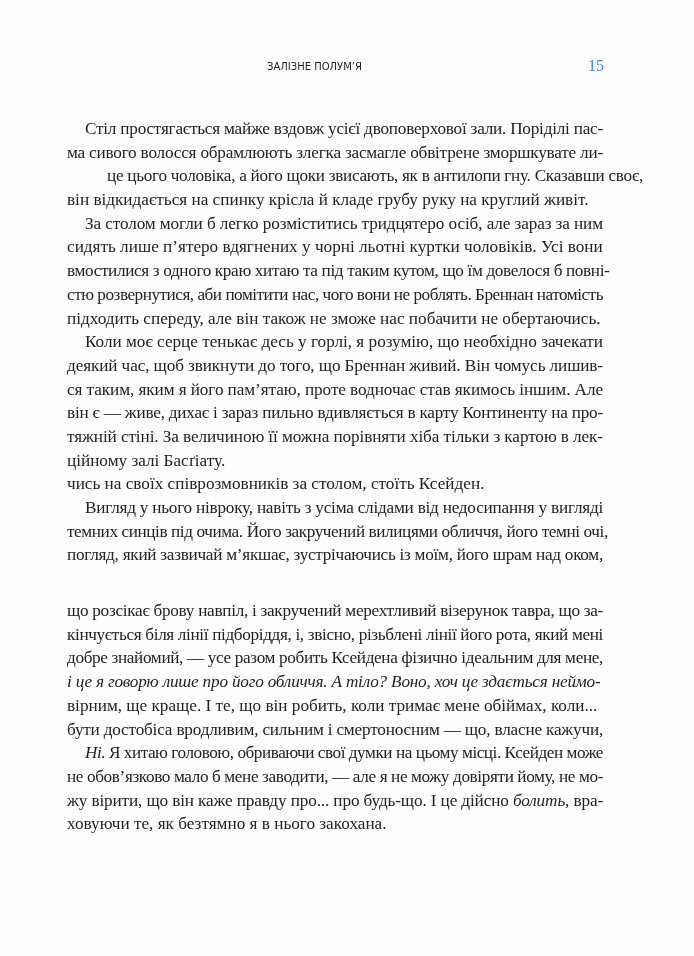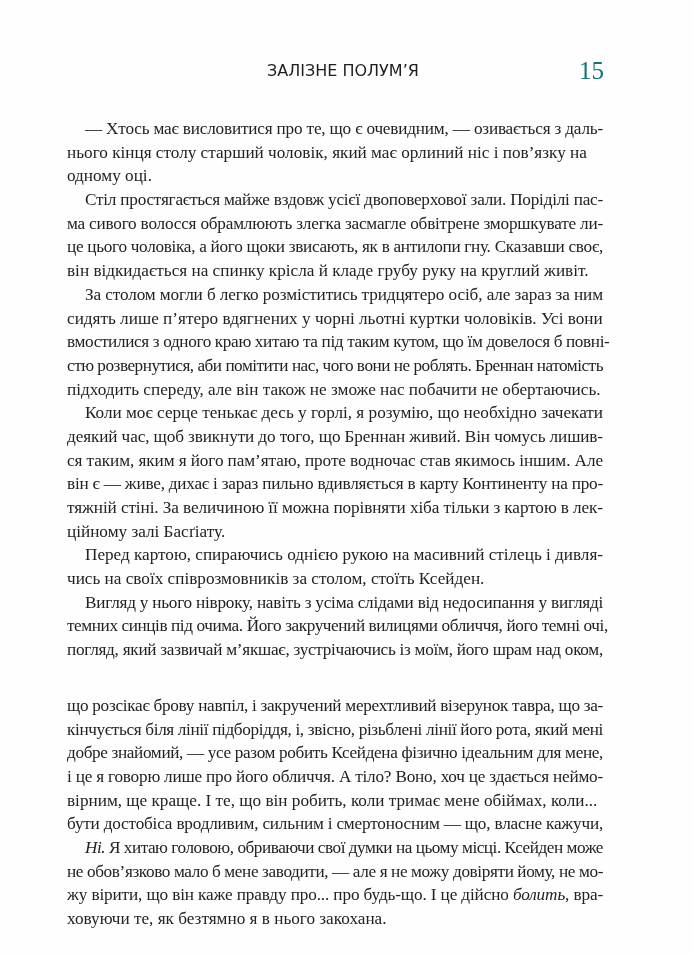--- a/index.html
+++ b/index.html
@@ -1,25 +1,25 @@
 <!DOCTYPE html>
 <html><head>
 <meta charset="utf-8">
 <style>
   html, body { margin: 0; padding: 0; background: #ffffff; }
   body { width: 694px; height: 956px; position: relative; overflow: hidden; }
   .page { position: absolute; left: 0; top: 0; width: 694px; height: 956px; background: #fefefe; }
   .running-head {
     position: absolute; left: 267px; top: 61px;
-    font-family: "DejaVu Sans", sans-serif; font-size: 16px; letter-spacing: 0px;
+    font-family: "DejaVu Sans", sans-serif; font-size: 10px; letter-spacing: 0px;
     color: #1e1e1e; white-space: nowrap;
   }
   .folio {
     position: absolute; left: 576px; top: 57px; width: 28px; text-align: right;
-    font-family: "Liberation Serif", serif; font-size: 25px; color: #0f766e;
+    font-family: "Liberation Serif", serif; font-size: 16px; color: #3b82f6;
   }
   .body-text {
     position: absolute; left: 67px; top: 117px; width: 536px;
     font-family: "Liberation Serif", serif; font-size: 17.2px; line-height: 23.7px;
     color: #222222;
   }
   .line { display: block; white-space: nowrap; text-align: justify; text-align-last: justify; height: 23.7px; overflow: visible; }
   .line.last { text-align-last: left; }
   .line.indent { padding-left: 18px; }
   em { font-style: italic; }
@@ -27,30 +27,25 @@
 </head>
 <body>
 
 <div class="page">
   <div class="running-head">ЗАЛІЗНЕ ПОЛУМ’Я</div>
   <div class="folio">15</div>
 
   <div class="body-text">
 
 
-    <div>
-      <span class="line indent" style="display: block; letter-spacing: -0.183134px; text-align: left; text-align-last: left;">— Хтось має висловитися про те, що є очевидним, — озивається з даль-</span>
-      <span class="line" style="display: block; text-align: left; text-align-last: left;">нього кінця столу старший чоловік, який має орлиний ніс і пов’язку на</span>
-      <span class="line last">одному оці.</span>
-    </div>
 
     <div>
       <span class="line indent" style="display: block; letter-spacing: -0.222931px; text-align: left; text-align-last: left;">Стіл простягається майже вздовж усієї двоповерхової зали. Поріділі пас-</span>
       <span class="line" style="display: block; letter-spacing: -0.202679px; text-align: left; text-align-last: left;">ма сивого волосся обрамлюють злегка засмагле обвітрене зморшкувате ли-</span>
-      <span class="line" style="display: block; letter-spacing: -0.285262px; text-align: center; text-align-last: left;">це цього чоловіка, а його щоки звисають, як в антилопи гну. Сказавши своє,</span>
+      <span class="line" style="display: block; letter-spacing: -0.285262px; text-align: center; text-align-last: left; margin-left: 40px;">це цього чоловіка, а його щоки звисають, як в антилопи гну. Сказавши своє,</span>
       <span class="line last">він відкидається на спинку крісла й кладе грубу руку на круглий живіт.</span>
     </div>
 
     <div>
       <span class="line indent" style="display: block; letter-spacing: -0.102455px; text-align: left; text-align-last: left;">За столом могли б легко розміститись тридцятеро осіб, але зараз за ним</span>
       <span class="line" style="display: block; text-align: left; text-align-last: left;">сидять лише п’ятеро вдягнених у чорні льотні куртки чоловіків. Усі вони</span>
       <span class="line" style="display: block; letter-spacing: -0.35114px; text-align: left; text-align-last: left;">вмостилися з одного краю хитаю та під таким кутом, що їм довелося б повні-</span>
       <span class="line" style="display: block; letter-spacing: -0.481875px; text-align: left; text-align-last: left;">стю розвернутися, аби помітити нас, чого вони не роблять. Бреннан натомість</span>
       <span class="line last">підходить спереду, але він також не зможе нас побачити не обертаючись.</span>
     </div>
@@ -58,32 +53,31 @@
     <div>
       <span class="line indent" style="display: block; letter-spacing: -0.0149457px; text-align: left; text-align-last: left;">Коли моє серце тенькає десь у горлі, я розумію, що необхідно зачекати</span>
       <span class="line" style="display: block; letter-spacing: -0.103034px; text-align: left; text-align-last: left;">деякий час, щоб звикнути до того, що Бреннан живий. Він чомусь лишив-</span>
       <span class="line" style="display: block; letter-spacing: -0.0776786px; text-align: left; text-align-last: left;">ся таким, яким я його пам’ятаю, проте водночас став якимось іншим. Але</span>
       <span class="line" style="display: block; letter-spacing: -0.218322px; text-align: left; text-align-last: left;">він є — живе, дихає і зараз пильно вдивляється в карту Континенту на про-</span>
       <span class="line" style="display: block; letter-spacing: -0.0888271px; text-align: left; text-align-last: left;">тяжній стіні. За величиною її можна порівняти хіба тільки з картою в лек-</span>
       <span class="line last">ційному залі Басґіату.</span>
     </div>
 
     <div>
-      <span class="line indent" style="display: block; letter-spacing: -0.0139678px; text-align: left; text-align-last: left;">Перед картою, спираючись однією рукою на масивний стілець і дивля-</span>
       <span class="line last">чись на своїх співрозмовників за столом, стоїть Ксейден.</span>
     </div>
 
     <div>
       <span class="line indent" style="display: block; letter-spacing: -0.222873px; text-align: left; text-align-last: left;">Вигляд у нього нівроку, навіть з усіма слідами від недосипання у вигляді</span>
       <span class="line" style="display: block; letter-spacing: -0.402611px; text-align: left; text-align-last: left;">темних синців під очима. Його закручений вилицями обличчя, його темні очі,</span>
       <span class="line" style="display: block; letter-spacing: -0.266053px; text-align: left; text-align-last: left;">погляд, який зазвичай м’якшає, зустрічаючись із моїм, його шрам над оком,</span>
       <span class="line" style="display: block; letter-spacing: -0.282306px; text-align: left; text-align-last: left; margin-top: 32px;">що розсікає брову навпіл, і закручений мерехтливий візерунок тавра, що за-</span>
       <span class="line" style="display: block; letter-spacing: -0.347222px; text-align: left; text-align-last: left;">кінчується біля лінії підборіддя, і, звісно, різьблені лінії його рота, який мені</span>
       <span class="line" style="display: block; letter-spacing: -0.346831px; text-align: left; text-align-last: left;">добре знайомий, — усе разом робить Ксейдена фізично ідеальним для мене,</span>
-      <span class="line" style="display: block; letter-spacing: -0.200771px; text-align: left; text-align-last: left;">і це я говорю лише про його обличчя. А тіло? Воно, хоч це здається неймо-</span>
+      <span class="line" style="display: block; letter-spacing: -0.200771px; text-align: left; text-align-last: left; font-style: italic;">і це я говорю лише про його обличчя. А тіло? Воно, хоч це здається неймо-</span>
       <span class="line last">вірним, ще краще. І те, що він робить, коли тримає мене обіймах, коли...</span>
     </div>
 
     <div>
       <span class="line" style="display: block; letter-spacing: -0.190217px; text-align: left; text-align-last: left;">бути достобіса вродливим, сильним і смертоносним — що, власне кажучи,</span>
       <span class="line indent" style="display: block; letter-spacing: -0.457813px; text-align: left; text-align-last: left;"><em>Ні.</em><span> Я хитаю головою, обриваючи свої думки на цьому місці. Ксейден може</span></span>
       <span class="line" style="display: block; letter-spacing: -0.375px; text-align: left; text-align-last: left;">не обов’язково мало б мене заводити, — але я не можу довіряти йому, не мо-</span>
       <span class="line" style="display: block; letter-spacing: -0.122044px; text-align: left; text-align-last: left;"><span>жу вірити, що він каже правду про... про будь-що. І це дійсно </span><em>болить</em><span>, вра-</span></span>
       <span class="line last">ховуючи те, як безтямно я в нього закохана.</span>
     </div>

